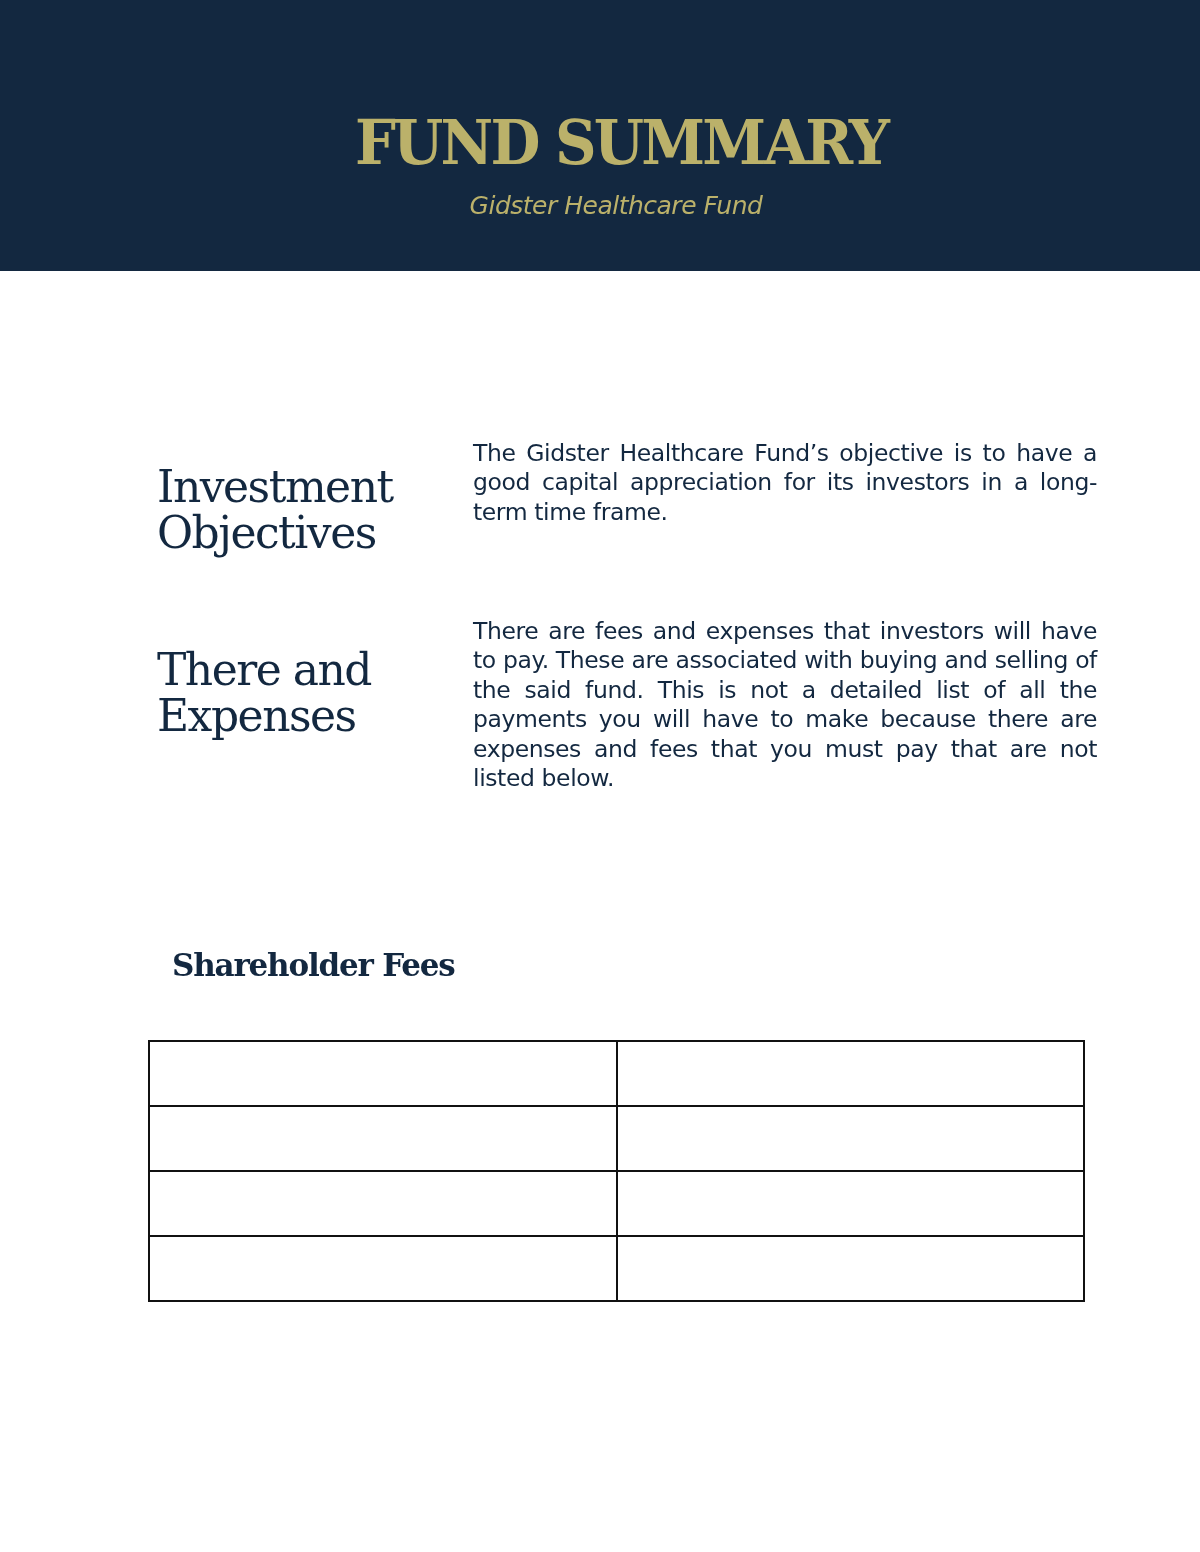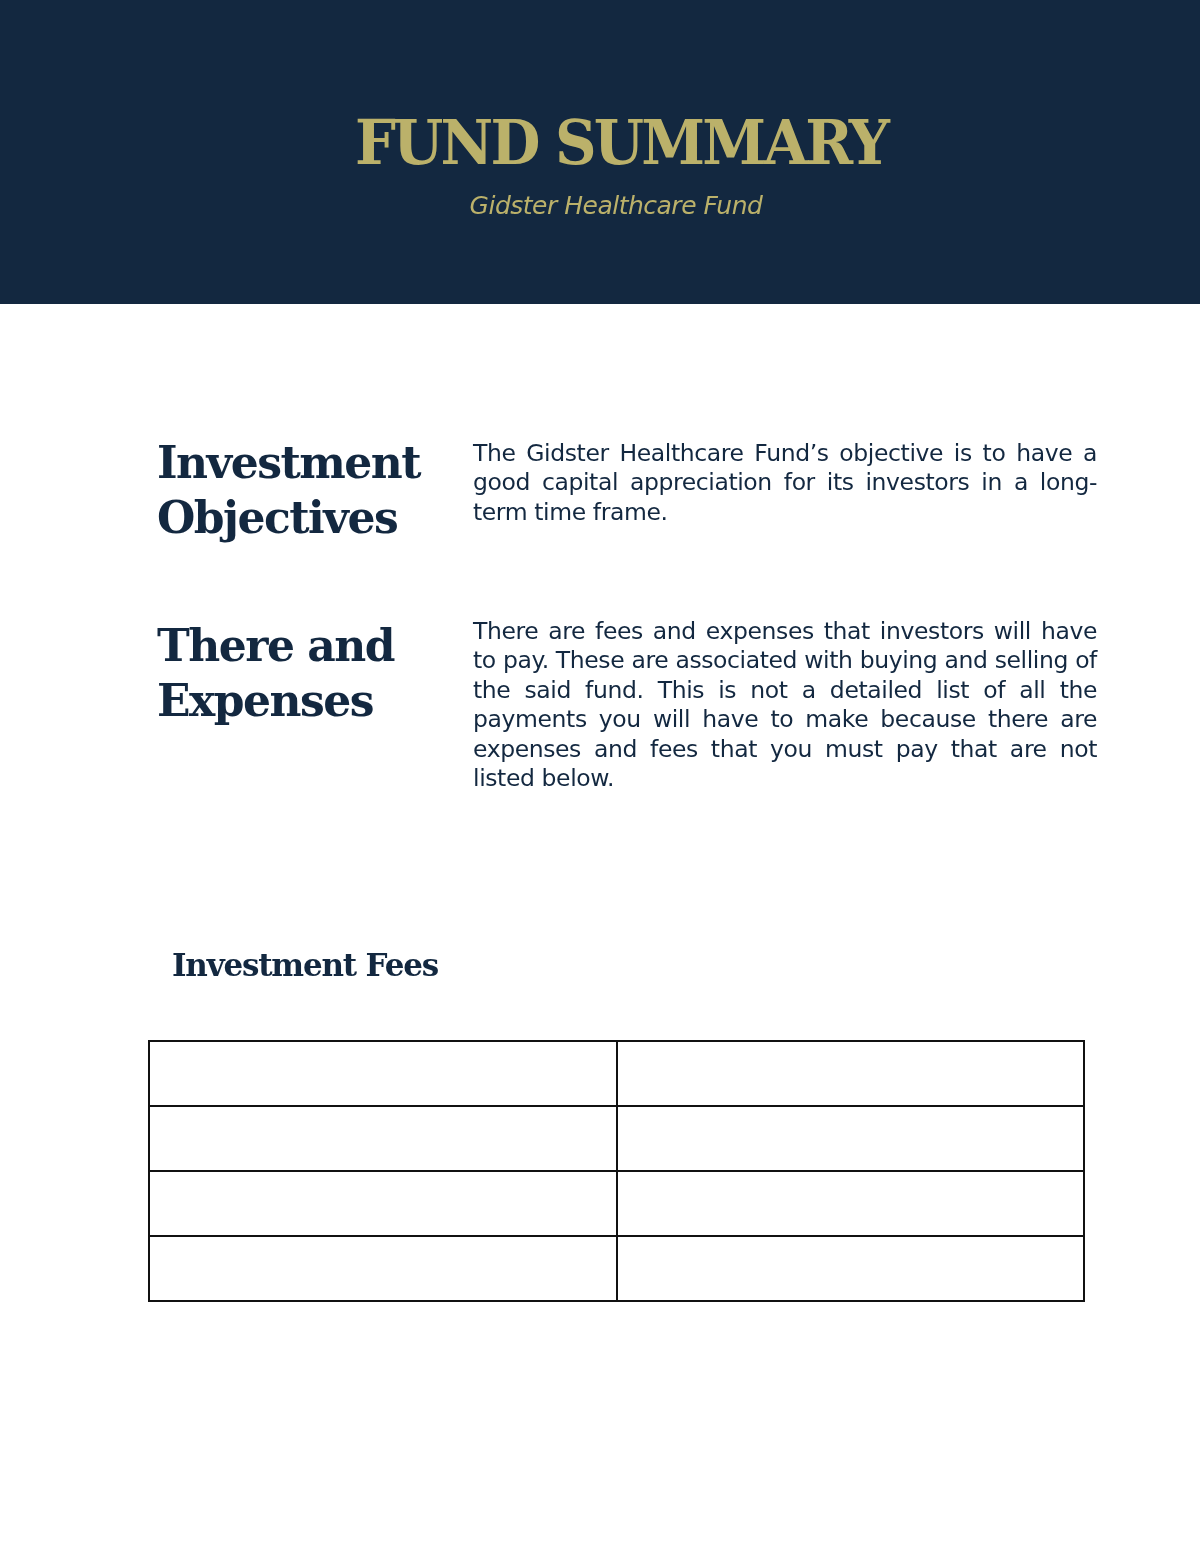--- a/index.html
+++ b/index.html
@@ -2,41 +2,42 @@
 <html><head>
   <meta charset="utf-8">
   <style>
     html, body { margin: 0; padding: 0; }
     body {
       width: 1200px; height: 1552px; position: relative; overflow: hidden;
       background: #ffffff;
       font-family: "DejaVu Sans", sans-serif;
     }
     .header {
-      position: absolute; left: 0; top: 0; width: 1200px; height: 304px;
+      position: absolute; left: 0; top: 0; width: 1200px; height: 271px;
       background: #132840;
     }
     .title {
       position: absolute; left: 0; top: 108px; width: 1242px; text-align: center;
       font-family: "DejaVu Serif", serif; font-weight: bold;
       font-size: 62px; line-height: 70px; color: #bbb16a;
       letter-spacing: -3px;
       transform: scaleX(0.93); transform-origin: 621px 0;
     }
     .subtitle {
       position: absolute; left: 0; top: 189px; width: 1232px; text-align: center;
       font-family: "DejaVu Sans", sans-serif; font-style: italic;
       font-size: 25px; line-height: 34px; color: #bbb16a;
       letter-spacing: -0.5px;
     }
     .section-heading {
       position: absolute; left: 157px; width: 290px;
-      font-family: "DejaVu Serif", serif; font-weight: bold;
-      font-size: 44px; line-height: 55px; color: #132840;
+      font-family: "DejaVu Serif", serif; font-weight: normal;
+      font-size: 44px; line-height: 46px; color: #132840;
       letter-spacing: -1.5px;
+      margin-top: 29px;
     }
     .section-body {
       position: absolute; left: 473px; width: 624px;
       font-family: "DejaVu Sans", sans-serif;
       font-size: 23.5px; line-height: 29.4px; color: #132840;
       text-align: justify; letter-spacing: -0.4px;
     }
     .table-title {
       position: absolute; left: 172px; top: 944px;
       font-family: "DejaVu Serif", serif; font-weight: bold;
@@ -58,21 +59,21 @@
   <div class="title">FUND SUMMARY</div>
   <div class="subtitle">Gidster Healthcare Fund</div>
 </div>
 
 <div class="section-heading" style="top:435px;">Investment Objectives</div>
 <div class="section-body" style="top:439px;">The Gidster Healthcare Fund’s objective is to have a good capital appreciation for its investors in a long-term time frame.</div>
 
 <div class="section-heading" style="top:618px;">There and Expenses</div>
 <div class="section-body" style="top:617px;">There are fees and expenses that investors will have to pay. These are associated with buying and selling of the said fund. This is not a detailed list of all the payments you will have to make because there are expenses and fees that you must pay that are not listed below.</div>
 
-<div class="table-title">Investment Fees</div>
+<div class="table-title">Shareholder Fees</div>
 
 <table class="fees">
   <tbody>
     <tr>
       <td></td>
       <td></td>
     </tr>
     <tr>
       <td></td>
       <td></td>

